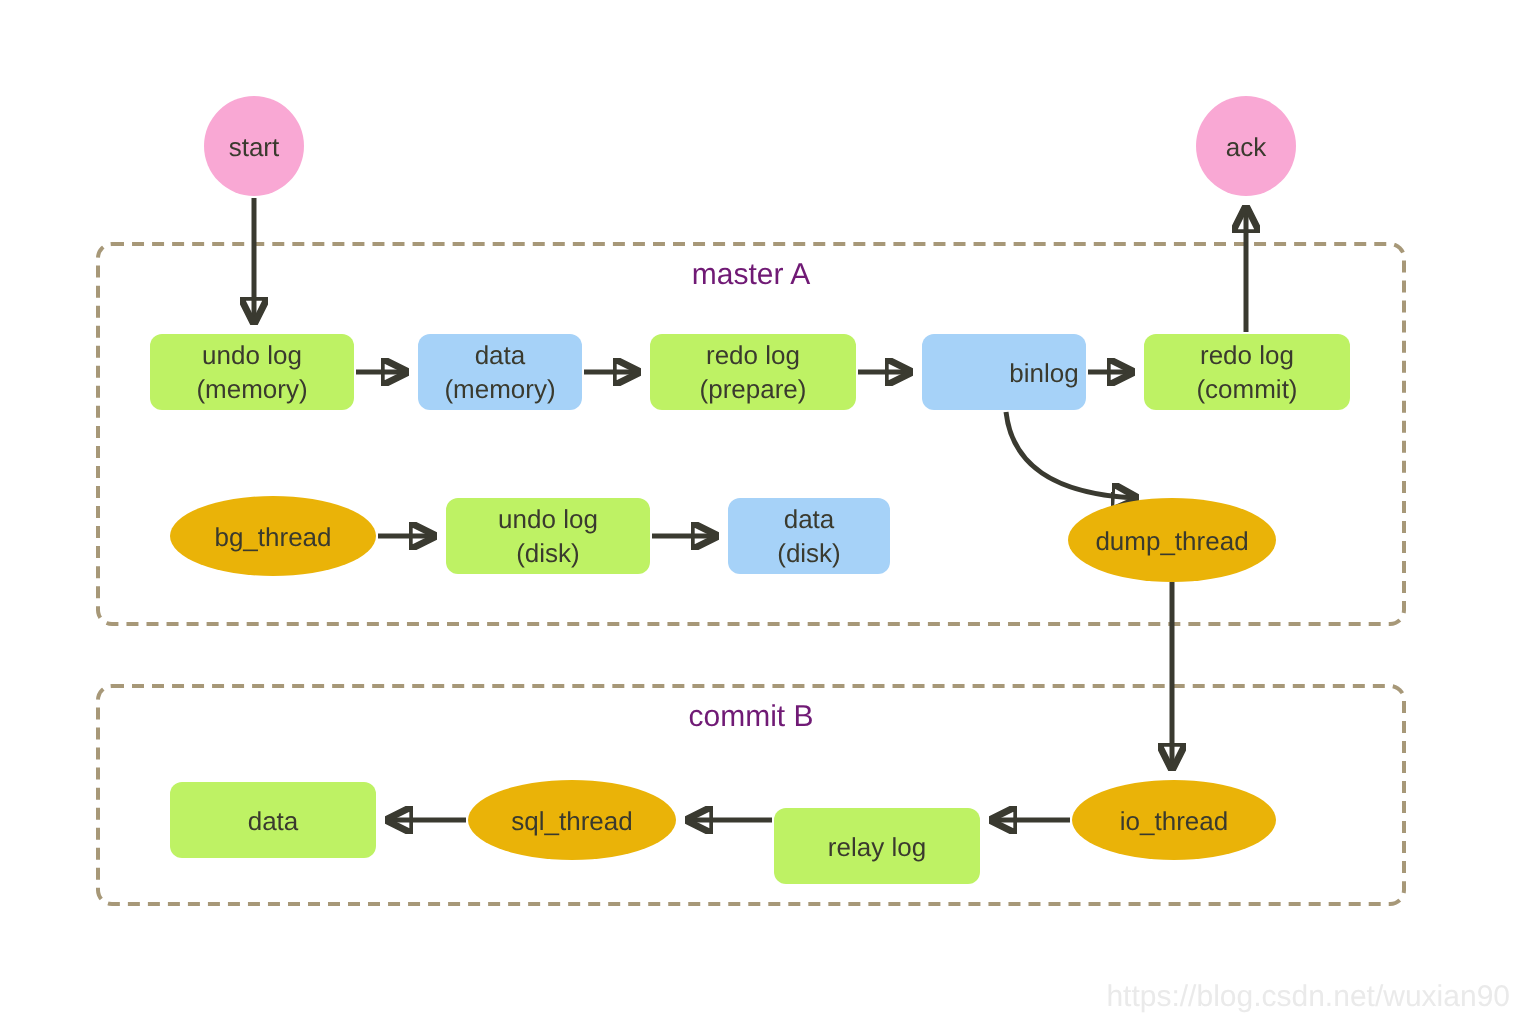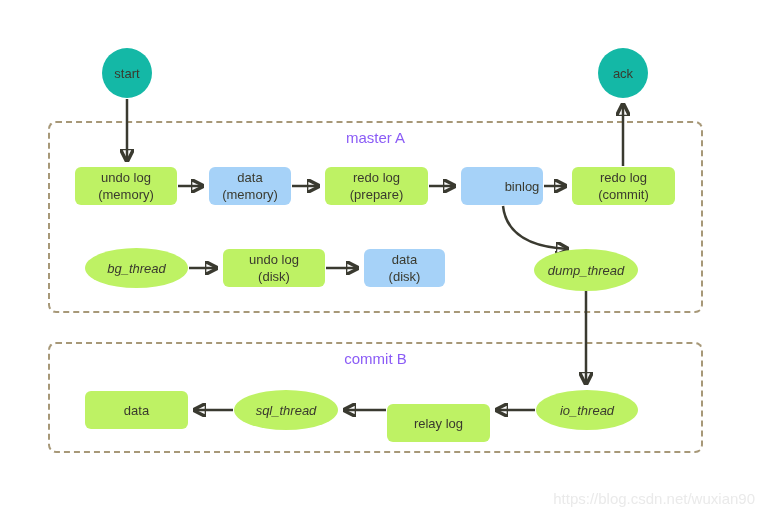--- a/index.html
+++ b/index.html
@@ -29,42 +29,41 @@
   }
   .box-blue {
     background: #bef264;
     border-radius: 6px;
   }
   .box-lightblue {
     background: #a6d2f8;
     border-radius: 6px;
   }
   .ellipse-green {
-    background: #bef264;
+    background: #eab308;
     border-radius: 50%;
-    font-style: italic;
   }
   .circle-orange {
-    background: #14b8a6;
+    background: #f9a8d4;
     border-radius: 50%;
   }
   .container-dashed {
     position: absolute;
     border: 2px dashed #a79878;
     border-radius: 8px;
     box-sizing: border-box;
   }
   .container-label {
     position: absolute;
     top: 6px;
     left: 0;
     right: 0;
     text-align: center;
     font-size: 15px;
-    color: #8b5cf6;
+    color: #701a75;
   }
   .arrows {
     position: absolute;
     left: 0;
     top: 0;
     pointer-events: none;
   }
   .arrows path {
     stroke: #3a3a30;
     stroke-width: 2.5;

